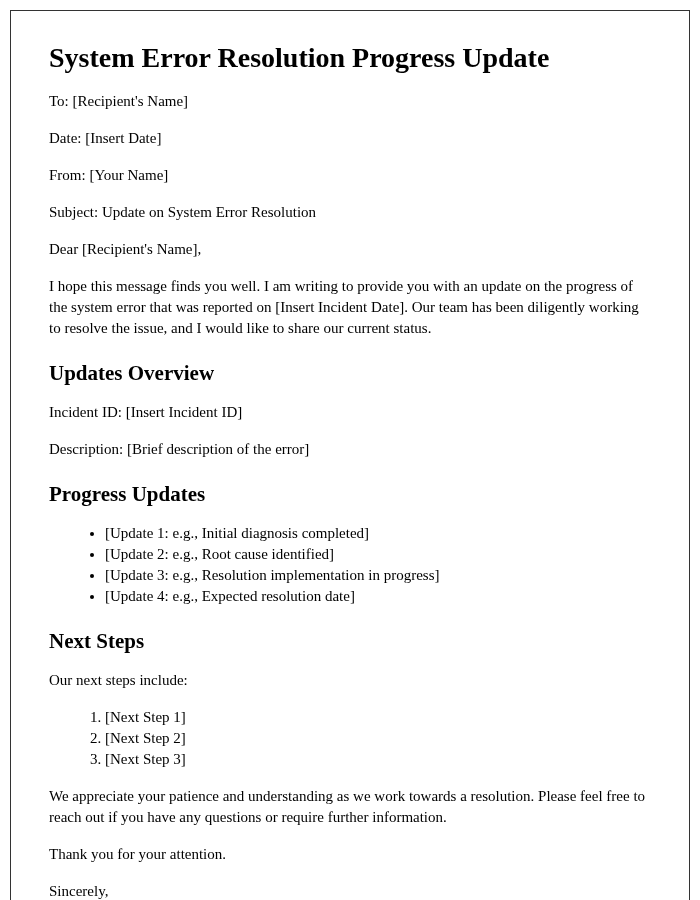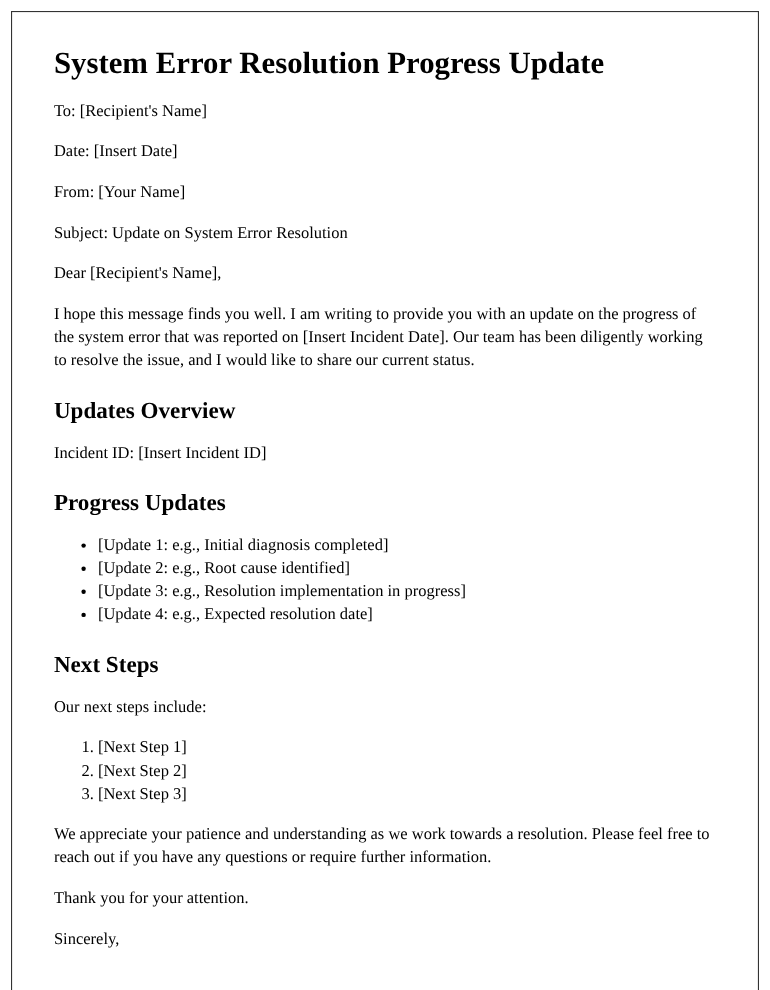--- a/index.html
+++ b/index.html
@@ -29,21 +29,21 @@
       font-weight: bold;
       margin-top: 22px;
       margin-bottom: 16px;
     }
     p {
       font-size: 15px;
       line-height: 1.4;
       margin-bottom: 16px;
     }
     ul, ol {
-      margin-left: 40px;
+      margin-left: 56px;
       margin-bottom: 16px;
     }
     li {
       font-size: 15px;
       line-height: 1.4;
     }
   </style>
 </head>
 <body>
 
@@ -55,20 +55,21 @@
   <p>Date: [Insert Date]</p>
   <p>From: [Your Name]</p>
   <p>Subject: Update on System Error Resolution</p>
 
   <p>Dear [Recipient's Name],</p>
 
   <p>I hope this message finds you well. I am writing to provide you with an update on the progress of the system error that was reported on [Insert Incident Date]. Our team has been diligently working to resolve the issue, and I would like to share our current status.</p>
 
   <h2>Updates Overview</h2>
   <p>Incident ID: [Insert Incident ID]</p>
+  <p>Description: [Brief description of the error]</p>
 
   <h2>Progress Updates</h2>
   <ul>
     <li>[Update 1: e.g., Initial diagnosis completed]</li>
     <li>[Update 2: e.g., Root cause identified]</li>
     <li>[Update 3: e.g., Resolution implementation in progress]</li>
     <li>[Update 4: e.g., Expected resolution date]</li>
   </ul>
 
   <h2>Next Steps</h2>

